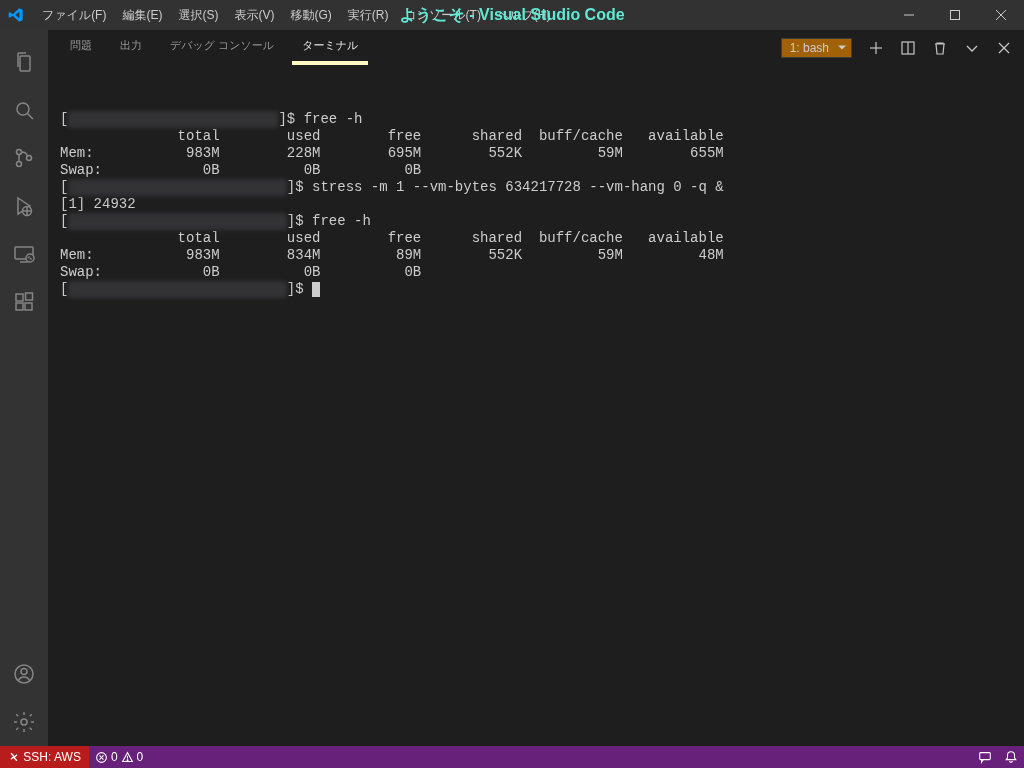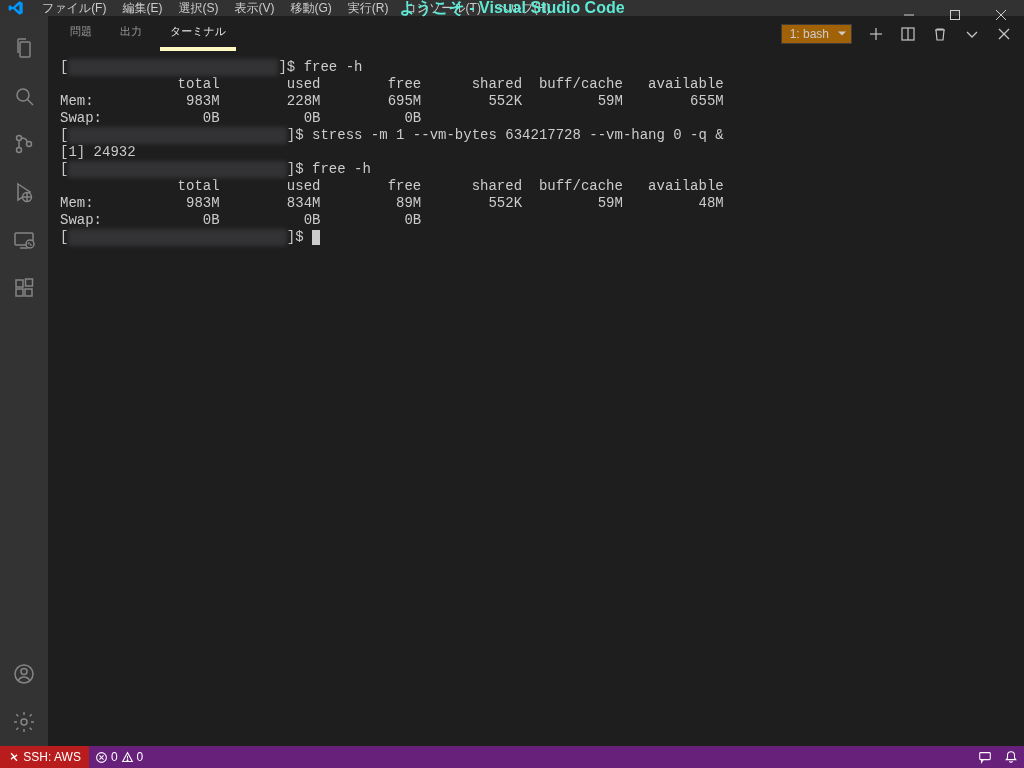--- a/index.html
+++ b/index.html
@@ -6,21 +6,21 @@
 body {
   width: 1024px; height: 768px;
   background: #1e1e1e;
   font-family: "Segoe UI", Meiryo, sans-serif;
   font-size: 13px;
   color: #cccccc;
   overflow: hidden;
   display: flex; flex-direction: column;
 }
 .titlebar {
-  height: 16px;
+  height: 30px;
   background: #323233;
   display: flex; align-items: center;
   padding-left: 8px;
   position: relative;
 }
 .vscode-logo {
   width: 16px; height: 16px;
   margin-right: 10px;
 }
 .menu { display: flex; gap: 0; }
@@ -121,20 +121,21 @@
 
 .terminal {
   flex: 1;
   padding: 8px 12px;
   font-family: Consolas, "Courier New", monospace;
   font-size: 14px;
   line-height: 17px;
   color: #cccccc;
   white-space: pre;
   overflow: hidden;
+  margin-top: 38px;
 }
 .blurred {
   background: #333336;
   color: transparent;
   border-radius: 3px;
   filter: blur(2px);
   display: inline-block;
 }
 .tp { color: #cccccc; }
 .cursor {
@@ -263,20 +264,21 @@
           <path d="M12 2 v3 M12 19 v3 M4.2 4.2 l2.1 2.1 M17.7 17.7 l2.1 2.1 M2 12 h3 M19 12 h3 M4.2 19.8 l2.1 -2.1 M17.7 6.3 l2.1 -2.1"></path>
         </svg>
     </div>
   </div>
 
   <div class="content">
     <div class="panel-header">
       <div class="panel-tabs">
         <div class="panel-tab">問題</div>
         <div class="panel-tab">出力</div>
+        <div class="panel-tab">デバッグ コンソール</div>
         <div class="panel-tab active">ターミナル</div>
       </div>
       <div class="panel-right">
         <span class="term-select-wrap">
           <span class="term-select">1: bash</span>
         </span>
         <span class="panel-icon">
           <svg width="16" height="16" viewBox="0 0 16 16" stroke="currentColor" stroke-width="1.2">
               <line x1="8" y1="2" x2="8" y2="14"></line>
               <line x1="2" y1="8" x2="14" y2="8"></line>

